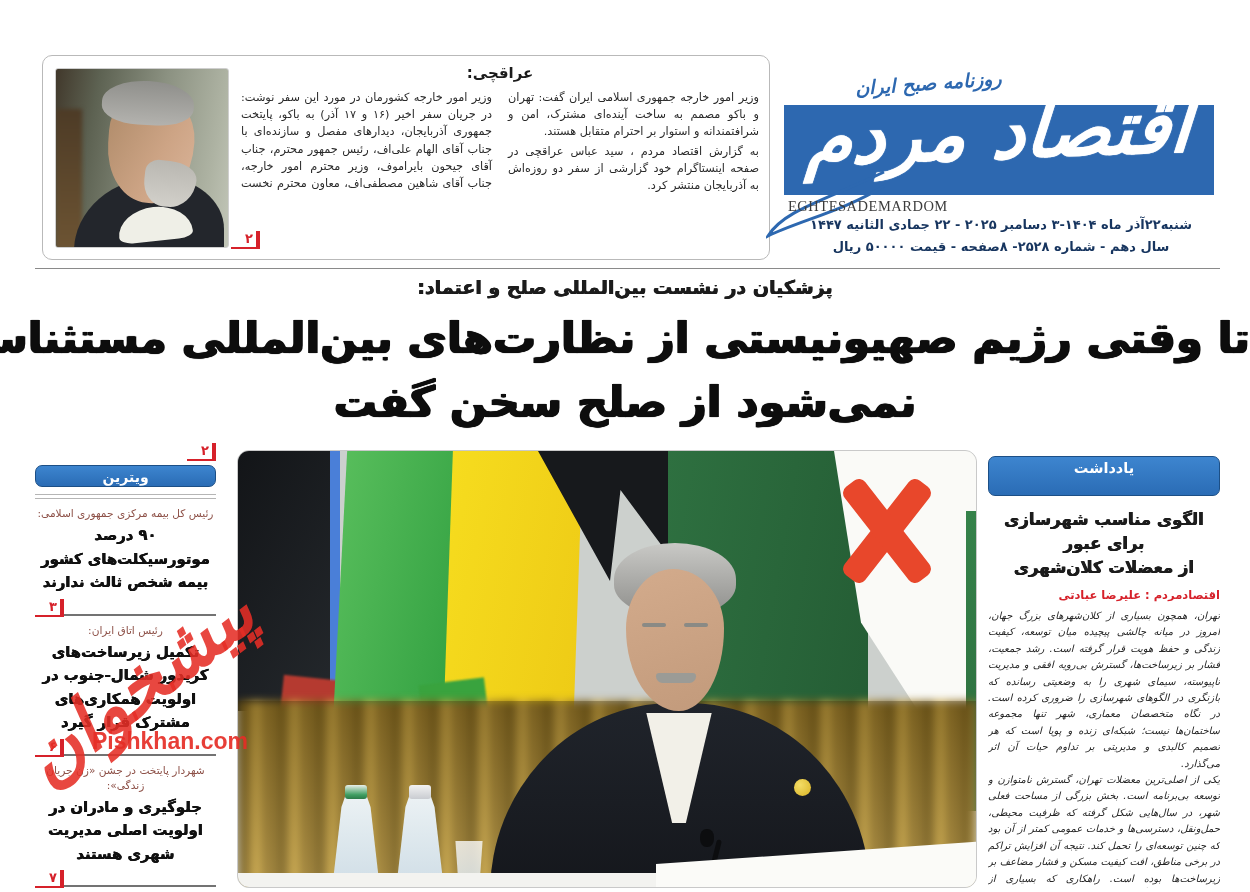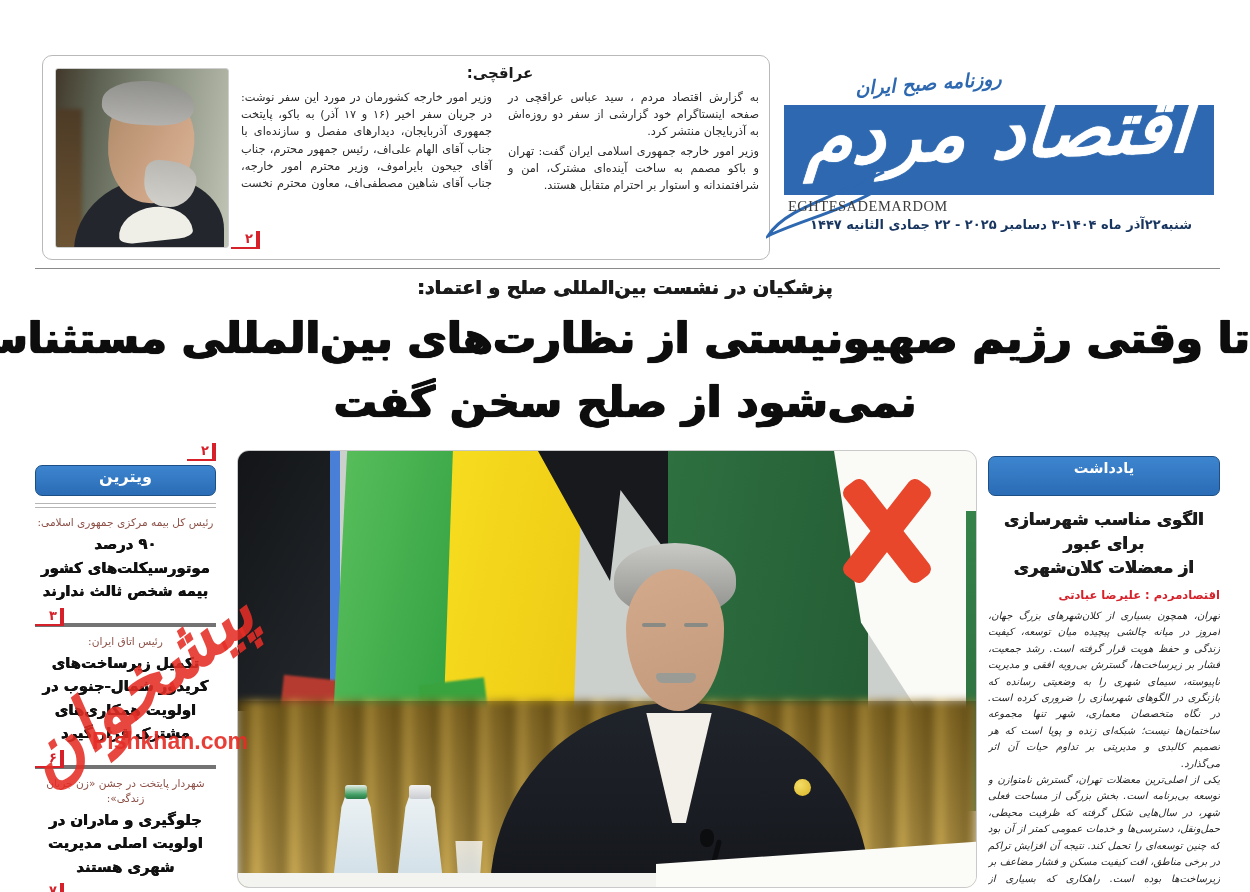--- a/index.html
+++ b/index.html
@@ -105,23 +105,23 @@
   .cap{ top:334px; width:22px; height:14px; border-radius:3px; }
   .c1{ left:107px; background:linear-gradient(180deg,#e9efe9,#3f9e62 70%,#2c7b49); }
   .c2{ left:171px; background:linear-gradient(180deg,#f2f2f2,#c9ccd1); }
   .glass{ left:214px; top:390px; width:34px; height:48px; background:linear-gradient(180deg,rgba(250,250,250,0.8),rgba(215,225,230,0.9));
      clip-path:polygon(10% 0,90% 0,80% 100%,20% 100%); }
   .table-strip{ left:0; bottom:0; width:100%; height:14px; background:#f3f3f0; }
   .table-corner{ right:-10px; bottom:0; width:330px; height:46px; background:#fbfbf8; transform:skewY(-4deg); transform-origin:right bottom; }
   
   .vitrine{ position:absolute; left:35px; top:440px; width:181px; height:452px; }
   .vit-mark{ margin-bottom:4px; }
-  .vit-bar{ height:31px; font-size:16px; line-height:22px; }
+  .vit-bar{ height:22px; font-size:14px; line-height:22px; }
   .vit-dbl{ margin-top:7px; border-top:1px solid #b5b5b5; border-bottom:1px solid #b5b5b5; height:5px; }
-  .vit-item{ position:relative; padding:7px 2px 20px 2px; border-bottom:4px solid #737373; }
+  .vit-item{ position:relative; padding:7px 2px 20px 2px; border-bottom:2px solid #737373; }
   .vit-item:last-child{ border-bottom:1px solid #c6c6c6; }
   .vit-kicker{ text-align:center; color:#8d5047; font-size:10.6px; line-height:15px; }
   .vit-head{ text-align:center; font-weight:bold; font-size:14.8px; line-height:23.5px; color:#111;
      text-shadow:-0.3px 0 currentColor,0.3px 0 currentColor; margin-top:2px; }
   .vit-item .pmark{ position:absolute; left:0; bottom:-3px; background:#fff; }
   
   .watermark{ position:absolute; left:52px; top:608px; width:260px; height:190px; z-index:60; pointer-events:none; }
   .wm-fa{ position:absolute; left:6px; top:108px; color:rgba(229,46,38,0.88); font-size:74px; font-weight:bold;
      transform:rotate(-38deg); transform-origin:left bottom; white-space:nowrap; font-style:italic; }
   .wm-latin{ position:absolute; left:40px; top:120px; direction:ltr; color:rgba(229,46,38,0.92);
@@ -135,39 +135,40 @@
     <div class="ar-chair"></div>
     <div class="ar-body"></div>
     <div class="ar-collar"></div>
     <div class="ar-head"></div>
     <div class="ar-hair"></div>
     <div class="ar-beard"></div>
   </div>
   <div class="ts-text">
     <div class="ts-kicker">عراقچی:</div>
     <div class="ts-body">
+      <p>وزیر امور خارجه جمهوری اسلامی ایران گفت: تهران و باکو مصمم به ساخت آینده‌ای مشترک، امن و شرافتمندانه و استوار بر احترام متقابل هستند.</p>
       <p>به گزارش اقتصاد مردم ، سید عباس عراقچی در صفحه اینستاگرام خود گزارشی از سفر دو روزه‌اش به آذربایجان منتشر کرد.</p>
-      <p>وزیر امور خارجه جمهوری اسلامی ایران گفت: تهران و باکو مصمم به ساخت آینده‌ای مشترک، امن و شرافتمندانه و استوار بر احترام متقابل هستند.</p>
       <p>وزیر امور خارجه کشورمان در مورد این سفر نوشت: در جریان سفر اخیر (۱۶ و ۱۷ آذر) به باکو، پایتخت جمهوری آذربایجان، دیدارهای مفصل و سازنده‌ای با جناب آقای الهام علی‌اف، رئیس جمهور محترم، جناب آقای جیحون بایراموف، وزیر محترم امور خارجه، جناب آقای شاهین مصطفی‌اف، معاون محترم نخست وزیر و همچنین سرکار خانم صاحبه غفارلوا، رئیس محترم مجلس ملی جمهوری آذربایجان داشتم.</p>
 
     </div>
   </div>
   <span class="pmark ts-mark">۲</span>
 </div>
 
 <div class="masthead">
   <div class="mh-tagline">روزنامه صبح ایران</div>
   <div class="mh-band">
     <div class="mh-logo">اقتصاد مردم</div>
   </div>
   <svg class="mh-flourish" width="120" height="80" viewBox="0 0 120 80">
     <path d="M118 2 C 60 30, 18 40, 2 66 C 30 52, 80 40, 118 16" fill="none" stroke="#2d68b0" stroke-width="3"></path>
   </svg>
   <div class="mh-latin" dir="ltr">EGHTESADEMARDOM</div>
   <div class="mh-date">شنبه۲۲آذر ماه ۱۴۰۴-۳ دسامبر ۲۰۲۵ - ۲۲ جمادی الثانیه ۱۴۴۷</div>
+  <div class="mh-issue">سال دهم - شماره ۲۵۲۸- ۸صفحه - قیمت ۵۰۰۰۰ ریال</div>
 </div>
 
 <div class="rule"></div>
 
 <div class="lead-kicker">پزشکیان در نشست بین‌المللی صلح و اعتماد:</div>
 <h1 class="lead-h1">
   <span class="l1">تا وقتی رژیم صهیونیستی از نظارت‌های بین‌المللی مستثناست،</span>
   <span class="l2">نمی‌شود از صلح سخن گفت</span>
 </h1>
 

